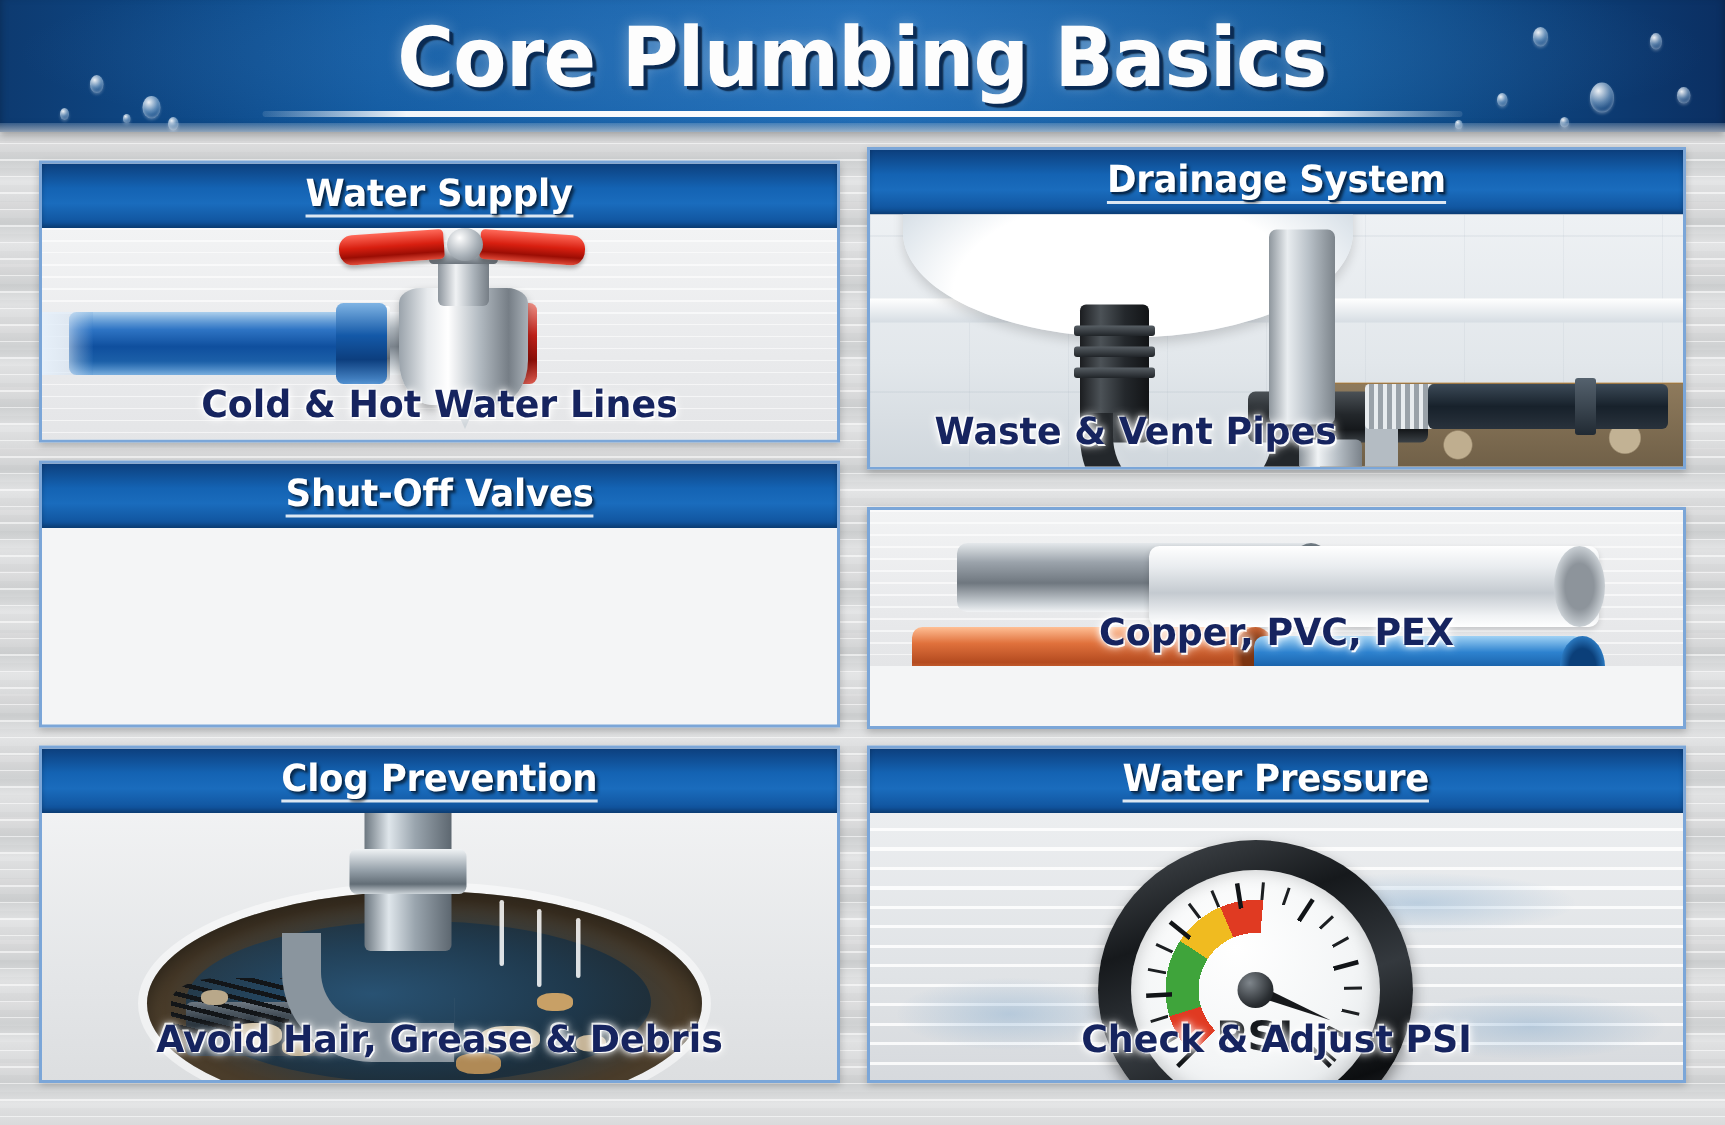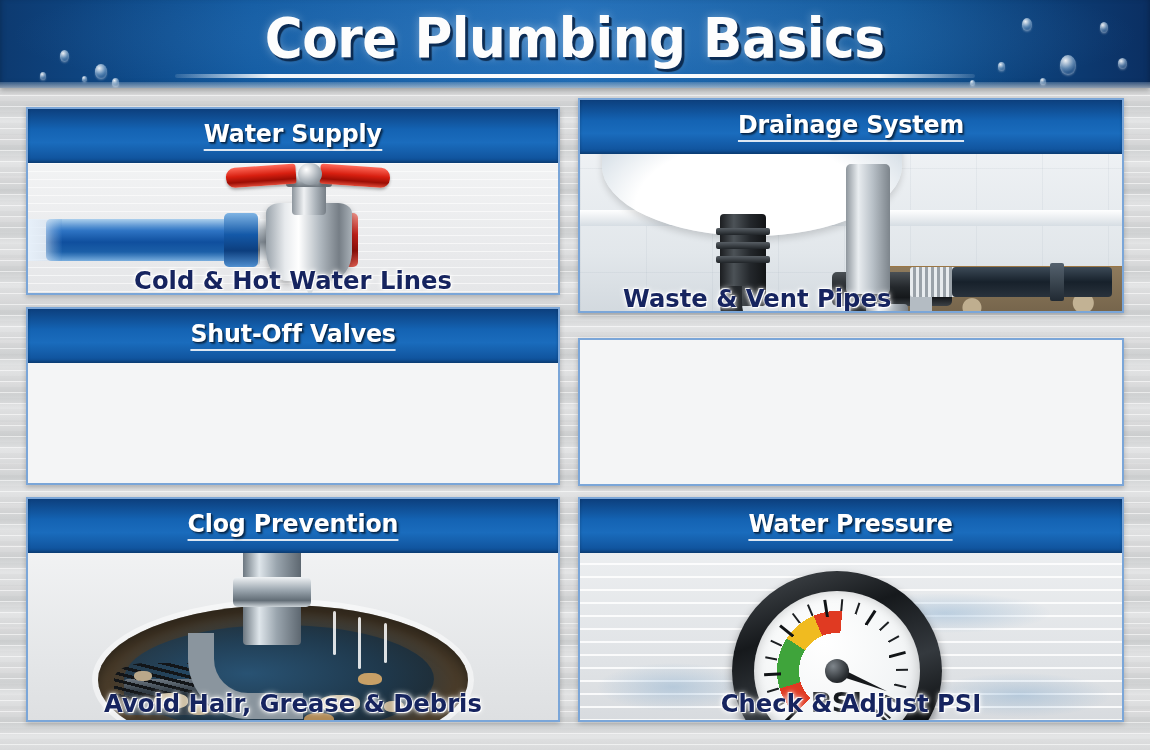--- a/index.html
+++ b/index.html
@@ -81,21 +81,21 @@
   
   .panel {
     position: absolute;
     border: 2px solid #7ba6d8;
     background: #f4f5f6;
     box-shadow: 0 2px 5px rgba(0,0,0,0.22);
     overflow: hidden;
   }
   .panel-head {
     position: relative;
-    height: 54px;
+    height: 43px;
     background: linear-gradient(180deg, #0c3f7d 0%, #1463b3 38%, #1a6cbd 62%, #0e4e96 100%);
     box-shadow: inset 0 -2px 3px rgba(0,0,0,0.25);
     display: flex; align-items: center; justify-content: center;
   }
   .panel-title {
     font-family: "DejaVu Sans", sans-serif;
     font-size: 25px;
     font-weight: 700;
     color: #ffffff;
     transform: scaleX(0.95);
@@ -648,20 +648,33 @@
         <div class="dr-vdrop"></div>
         <div class="dr-corrugate"></div>
         <div class="dr-blackpipe"></div>
         <div class="dr-blackpipe-band"></div>
       </div>
       <div class="caption left" style="bottom:12px;">Waste &amp; Vent Pipes</div>
     </div>
   </div>
 
   <div class="panel" style="left:578px; top:338px; width:546px; height:148px;">
+    <div class="panel-body">
+      <div style="position:absolute; inset:0;">
+        <div class="pm-tube pm-gray"></div>
+        <div class="pm-gray-end"></div>
+        <div class="pm-tube pm-white"></div>
+        <div class="pm-white-end"></div>
+        <div class="pm-tube pm-copper"></div>
+        <div class="pm-copper-end"></div>
+        <div class="pm-tube pm-blue"></div>
+        <div class="pm-blue-end"></div>
+      </div>
+      <div class="caption" style="bottom:8px;">Copper, PVC, PEX</div>
+    </div>
   </div>
 
   <div class="panel" style="left:578px; top:497px; width:546px; height:225px;">
     <div class="panel-head">
       <span class="panel-title">Water Pressure</span>
     </div>
     <div class="panel-body">
       <div class="wp-bg">
         <div class="wp-wet" style="left:18px;  top:110px; width:150px; height:48px;"></div>
         <div class="wp-wet" style="left:350px; top:120px; width:180px; height:44px;"></div>

